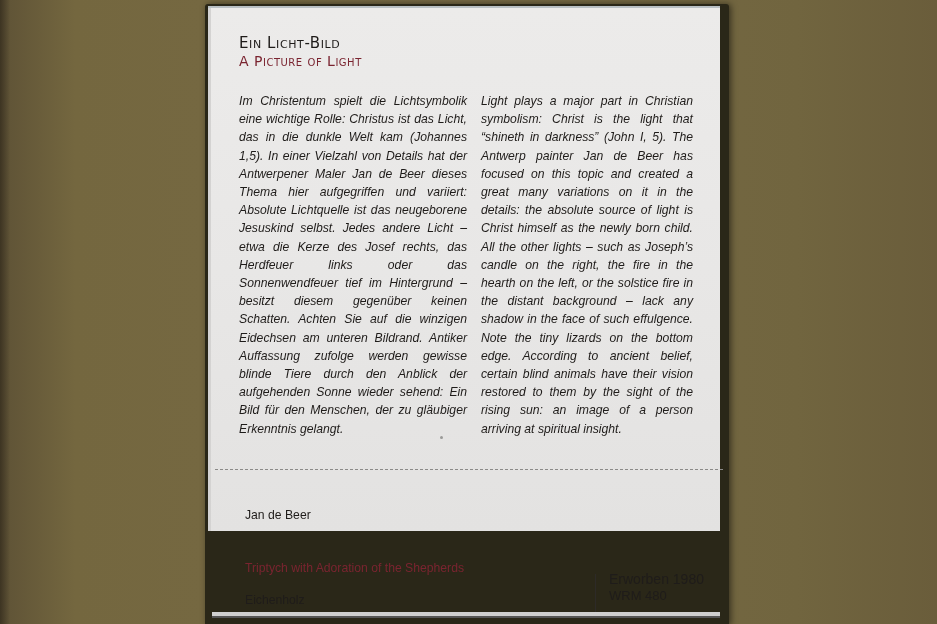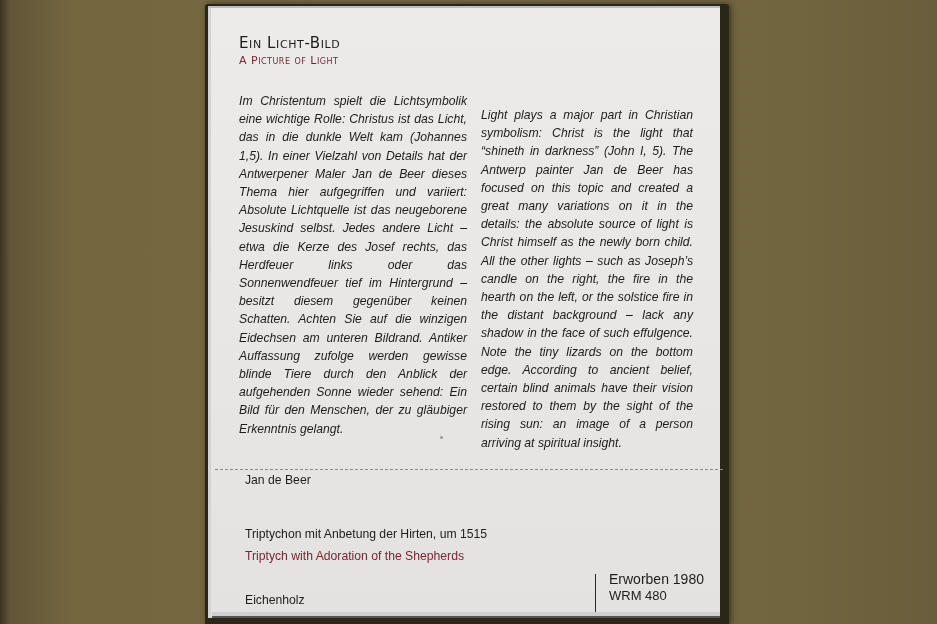--- a/index.html
+++ b/index.html
@@ -9,46 +9,46 @@
       background: linear-gradient(90deg, #5e5236 0%, #74673f 8%, #776a45 50%, #71653f 85%, #6a5d3b 100%);
       font-family: "DejaVu Sans", sans-serif;
     }
     .wall-shade-left { position: absolute; left: 0; top: 0; width: 10px; height: 624px; background: linear-gradient(90deg, #3d3422, rgba(0,0,0,0)); }
     .frame {
       position: absolute; left: 205px; top: 4px; width: 524px; height: 622px;
       background: #2a2718; border-radius: 3px;
       box-shadow: 2px 0 6px rgba(0,0,0,0.5);
     }
     .placard {
-      position: absolute; left: 208px; top: 8px; width: 512px; height: 610px;
+      position: absolute; left: 208px; top: 8px; width: 512px; height: 523px;
       background: linear-gradient(180deg, #ecebea 0%, #e8e7e6 50%, #e3e2e1 100%);
       border-left: 3px solid #d4d3d2;
       box-sizing: border-box;
     }
     .placard-top-edge { position:absolute; left:208px; top:6px; width:512px; height:4px; background:#b9c0c4; }
     .placard-bottom-edge { position:absolute; left:212px; top:612px; width:508px; height:4px; background:#cfcfcf; border-bottom:2px solid #555; }
     .title {
       position: absolute; left: 28px; top: 26px;
       font-family: "DejaVu Sans", sans-serif; font-variant: small-caps;
       font-size: 15px; color: #1e1b19; letter-spacing: 0.6px; line-height: 18px;
     }
     .subtitle {
       position: absolute; left: 28px; top: 45px;
       font-family: "DejaVu Sans", sans-serif; font-variant: small-caps;
-      font-size: 11px; color: #7a2430; letter-spacing: 0.5px; line-height: 16px;
+      font-size: 14px; color: #7a2430; letter-spacing: 0.5px; line-height: 16px;
     }
     .col {
       position: absolute; top: 84px;
       font-family: "Liberation Sans", sans-serif;
       font-size: 12.2px; line-height: 18.2px; color: #1f1c1a;
       text-align: justify;
       font-style: italic;
     }
     .col.de { left: 28px; width: 228px; }
-    .col.en { left: 270px; width: 212px; margin-top: 14px; }
+    .col.en { left: 270px; width: 212px; }
     .col p { margin: 0; }
     .divider {
       position: absolute; left: 4px; top: 461px; width: 508px; height: 0;
       border-top: 1px dashed #8b8a88;
     }
     .info {
       position: absolute; left: 34px;
       font-family: "Liberation Sans", sans-serif; font-size: 12.2px; color: #1f1c1a; line-height: 16px;
     }
     .info.en-title { color: #7a2430; }
@@ -72,23 +72,22 @@
     <p>Im Christentum spielt die Lichtsymbolik eine wichtige Rolle: Christus ist das Licht, das in die dunkle Welt kam (Johannes 1,5). In einer Vielzahl von Details hat der Antwerpener Maler Jan de Beer dieses Thema hier aufgegriffen und variiert: Absolute Lichtquelle ist das neugeborene Jesuskind selbst. Jedes andere Licht – etwa die Kerze des Josef rechts, das Herdfeuer links oder das Sonnenwendfeuer tief im Hintergrund – besitzt diesem gegenüber keinen Schatten. Achten Sie auf die winzigen Eidechsen am unteren Bildrand. Antiker Auffassung zufolge werden gewisse blinde Tiere durch den Anblick der aufgehenden Sonne wieder sehend: Ein Bild für den Menschen, der zu gläubiger Erkenntnis gelangt.</p>
   </div>
   <div class="col en">
     <p>Light plays a major part in Christian symbolism: Christ is the light that “shineth in darkness” (John I, 5). The Antwerp painter Jan de Beer has focused on this topic and created a great many variations on it in the details: the absolute source of light is Christ himself as the newly born child. All the other lights – such as Joseph’s candle on the right, the fire in the hearth on the left, or the solstice fire in the distant background – lack any shadow in the face of such effulgence. Note the tiny lizards on the bottom edge. According to ancient belief, certain blind animals have their vision restored to them by the sight of the rising sun: an image of a person arriving at spiritual insight.</p>
   </div>
 
   <div class="speck" style="left:229px; top:428px;"></div>
 
   <div class="divider"></div>
 
-  <div class="info" style="top:464px;">Jan de Beer</div>
-  <div class="info" style="top:518px;">Triptychon mit Anbetung der Hirten, um 1515</div>
-  <div class="info en-title" style="top:540px;text-align:center;">Triptych with Adoration of the Shepherds</div>
+  <div class="info" style="top:499px;">Jan de Beer</div>
+  <div class="info en-title" style="top:552px;text-align:center;">Triptych with Adoration of the Shepherds</div>
   <div class="info" style="top:584px;">Eichenholz</div>
 
   <div class="vbar"></div>
   <div class="acq">Erworben 1980</div>
   <div class="inv">WRM 480</div>
 </div>
 
 <div class="placard-bottom-edge"></div>
 
 </body></html>

